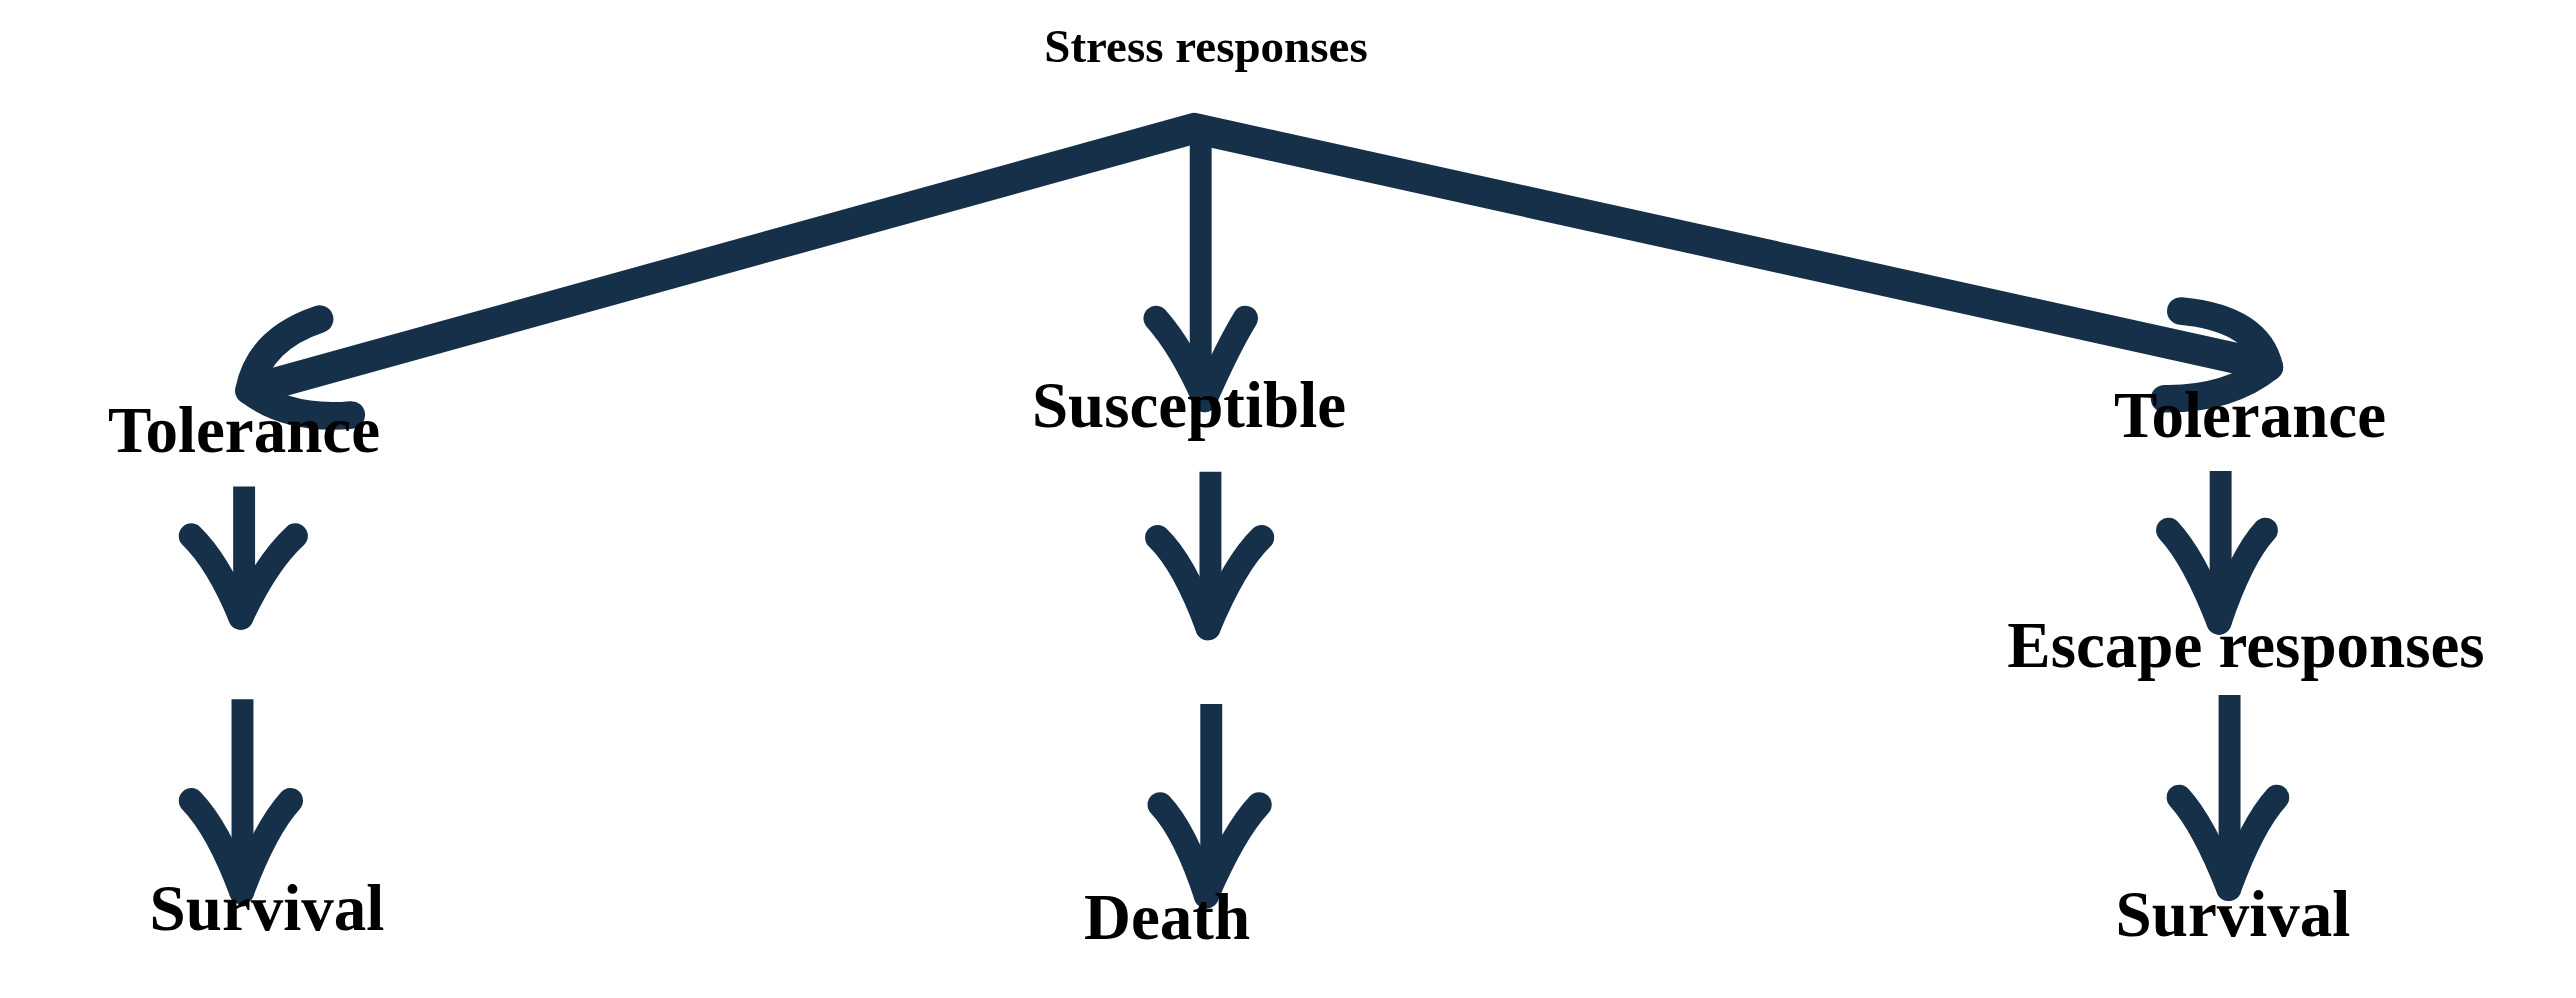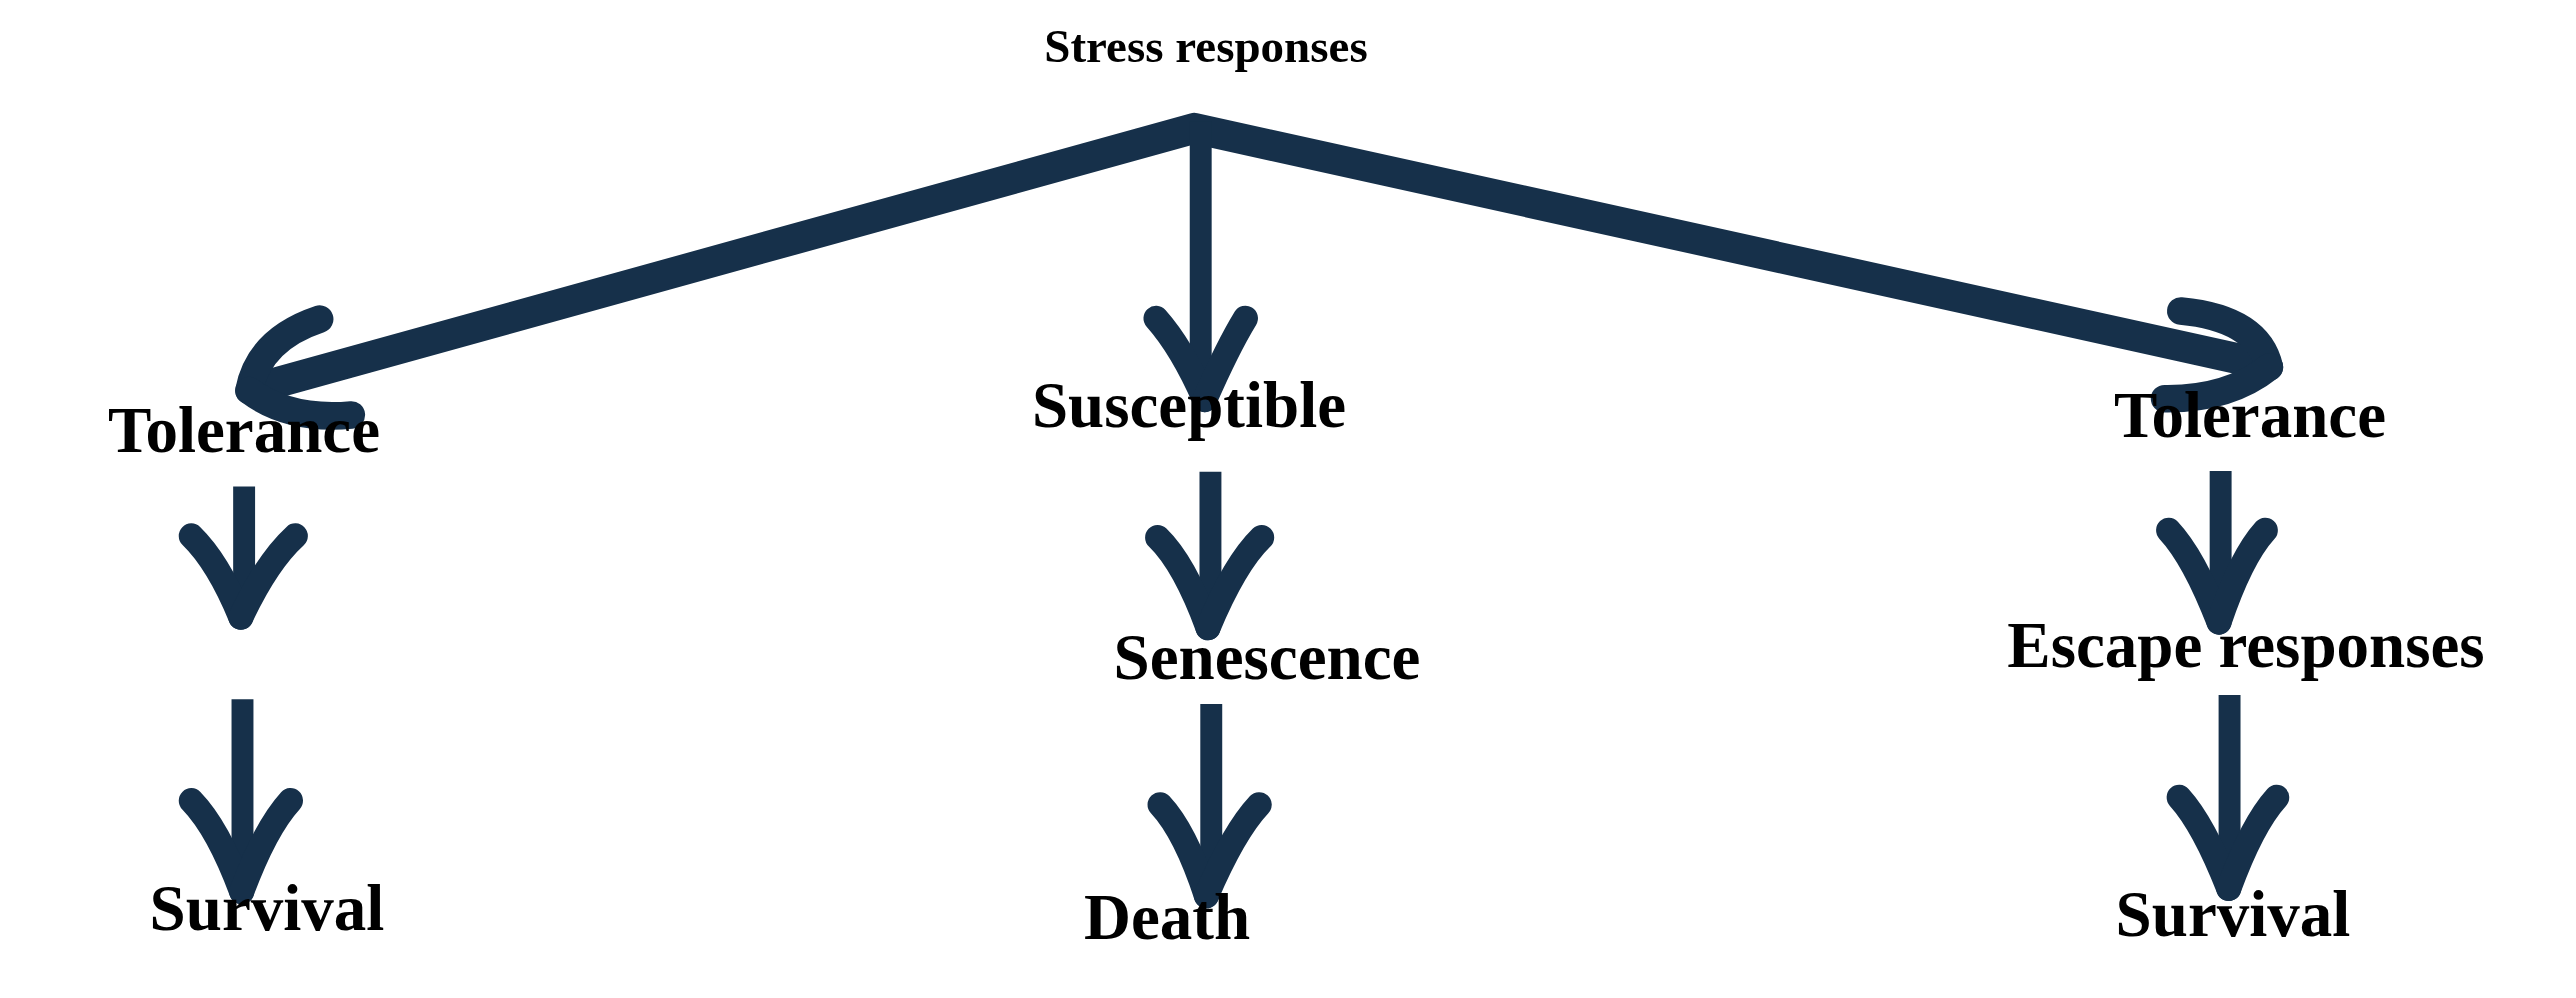--- a/index.html
+++ b/index.html
@@ -89,21 +89,20 @@
 
   <div class="node title" style="left:1206px;top:23px">Stress responses</div>
 
   <div class="node" style="left:244px;top:398px">Tolerance</div>
 
   <div class="node" style="left:1189px;top:373px">Susceptible</div>
 
   <div class="node" style="left:2250px;top:383px">Tolerance</div>
 
 
-  <div class="node" style="left:1267px;top:625px">Senescence</div>
 
   <div class="node" style="left:2246px;top:613px">Escape responses</div>
 
   <div class="node" style="left:267px;top:876px">Survival</div>
 
   <div class="node" style="left:1167px;top:885px">Death</div>
 
   <div class="node" style="left:2233px;top:882px">Survival</div>
 
 </div>

